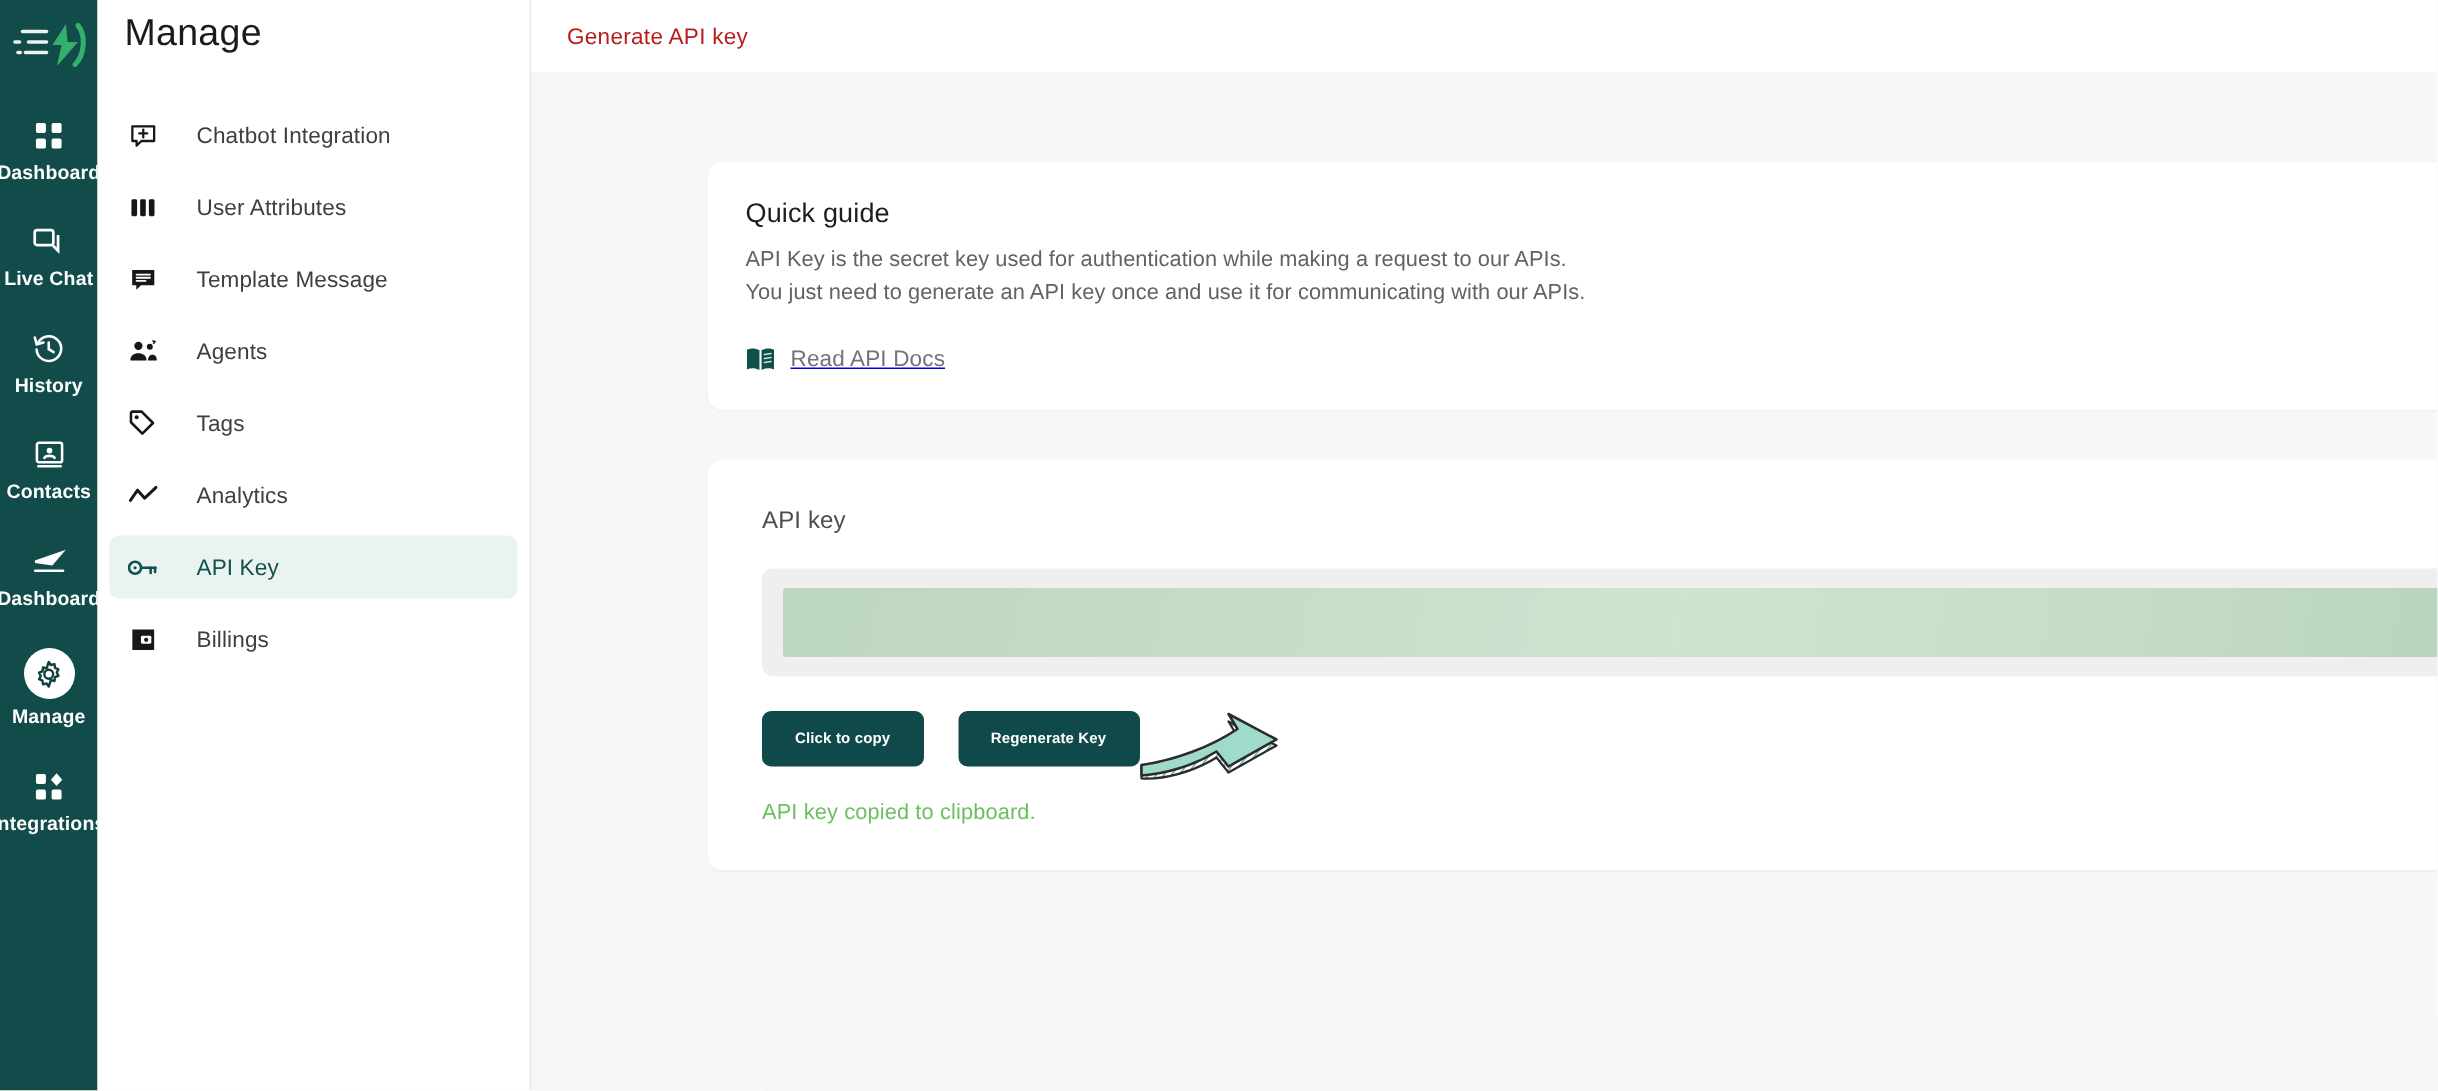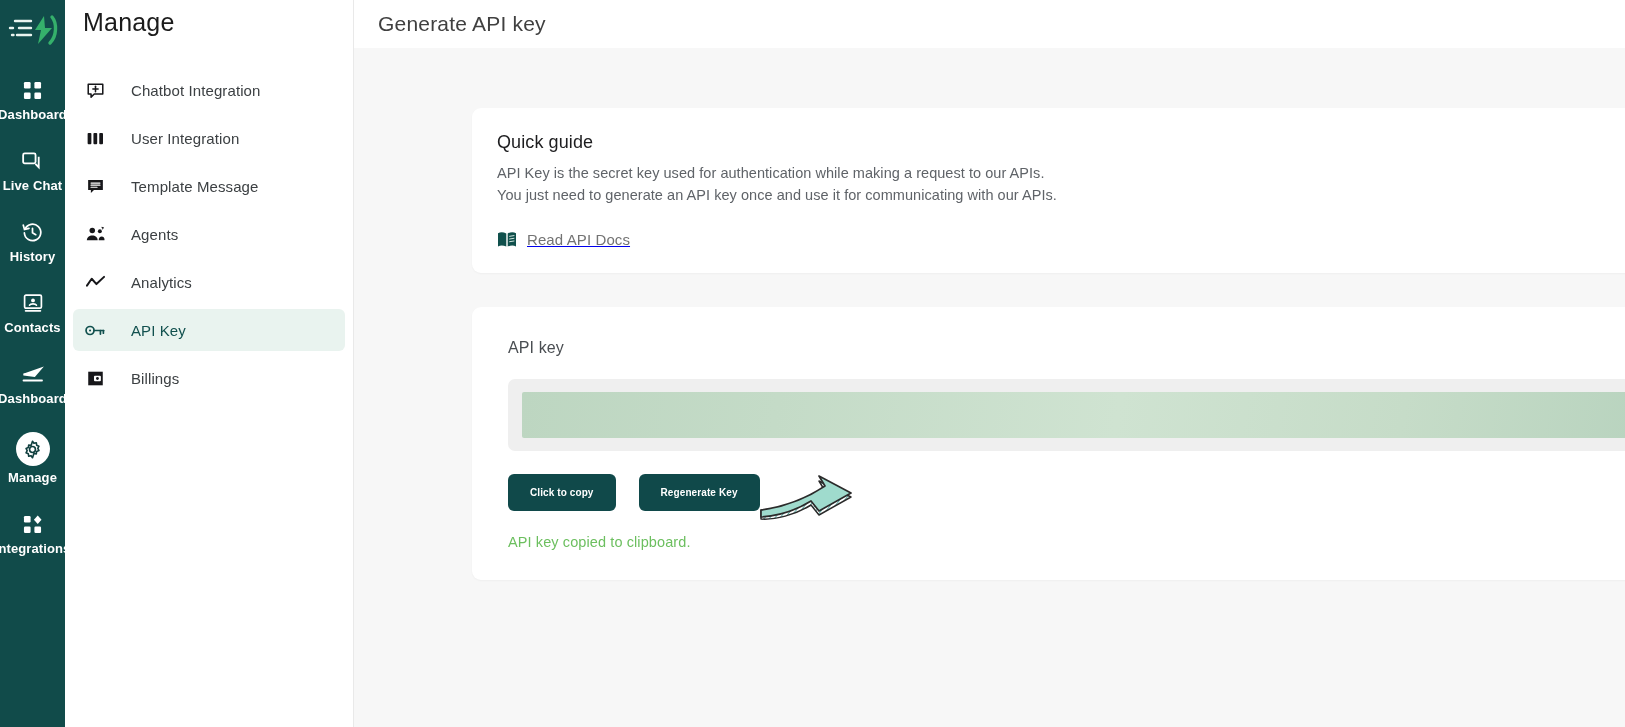--- a/index.html
+++ b/index.html
@@ -126,22 +126,22 @@
     position: relative;
   }
   .topbar {
     height: 48px;
     background: #ffffff;
     display: flex;
     align-items: center;
     padding-left: 24px;
   }
   .topbar-title {
-    font-size: 21px;
-    color: #404040;
+    font-size: 15px;
+    color: #b91c1c;
     font-weight: 400;
     letter-spacing: .2px;
   }
   .canvas {
     padding-top: 60px;
     padding-left: 118px;
     height: 679px;
   }
   .card {
     background: #ffffff;
@@ -349,21 +349,21 @@
       </div>
 
       <div class="side-item">
         <span class="side-ico">
           <svg width="17" height="15" viewBox="0 0 18 16" fill="currentColor">
             <rect x="0.6" y="2" width="4" height="12" rx="1"></rect>
             <rect x="6.8" y="2" width="4" height="12" rx="1"></rect>
             <rect x="13" y="2" width="4" height="12" rx="1"></rect>
           </svg>
         </span>
-        <span class="side-label">User Integration</span>
+        <span class="side-label">User Attributes</span>
       </div>
 
       <div class="side-item">
         <span class="side-ico">
           <svg width="17" height="17" viewBox="0 0 18 18" fill="currentColor">
             <path d="M1.2 2.2 h15.6 v10.6 h-9.4 l-3.3 3.2 v-3.2 h-2.9 Z"></path>
             <g stroke="#ffffff" stroke-width="1.3" stroke-linecap="round">
               <line x1="4.3" y1="5.4" x2="13.7" y2="5.4"></line>
               <line x1="4.3" y1="7.6" x2="13.7" y2="7.6"></line>
               <line x1="4.3" y1="9.8" x2="10.6" y2="9.8"></line>
@@ -379,20 +379,29 @@
             <circle cx="6.6" cy="4.4" r="2.9"></circle>
             <path d="M.9 14.6 c0-3.2 2.6-5 5.7-5 s5.7 1.8 5.7 5 Z"></path>
             <circle cx="14.6" cy="5" r="2.1"></circle>
             <path d="M13.3 14.6 c0-2.6 1.4-4 3.3-4 1.6 0 2.7 1.2 2.9 3 l-.1 1 Z"></path>
             <path d="M16.4 .8 l1.8 .6 -1.1 1.6" stroke="currentColor" stroke-width="1.1" fill="none"></path>
           </svg>
         </span>
         <span class="side-label">Agents</span>
       </div>
 
+      <div class="side-item">
+        <span class="side-ico">
+          <svg width="18" height="18" viewBox="0 0 18 18" fill="none" stroke="currentColor" stroke-width="1.7">
+            <path d="M8.4 1.4 H2.3 a1 1 0 0 0 -1 1 v6.1 l7.6 7.6 7.1-7.1 Z" stroke-linejoin="round"></path>
+            <circle cx="5.1" cy="5.2" r="1.35" fill="currentColor" stroke="none"></circle>
+          </svg>
+        </span>
+        <span class="side-label">Tags</span>
+      </div>
 
       <div class="side-item">
         <span class="side-ico">
           <svg width="19" height="14" viewBox="0 0 20 14" fill="none" stroke="currentColor" stroke-width="2.1" stroke-linecap="round" stroke-linejoin="round">
             <polyline points="1,10.8 6,3.6 11,9.2 19,1.6"></polyline>
           </svg>
         </span>
         <span class="side-label">Analytics</span>
       </div>
 

